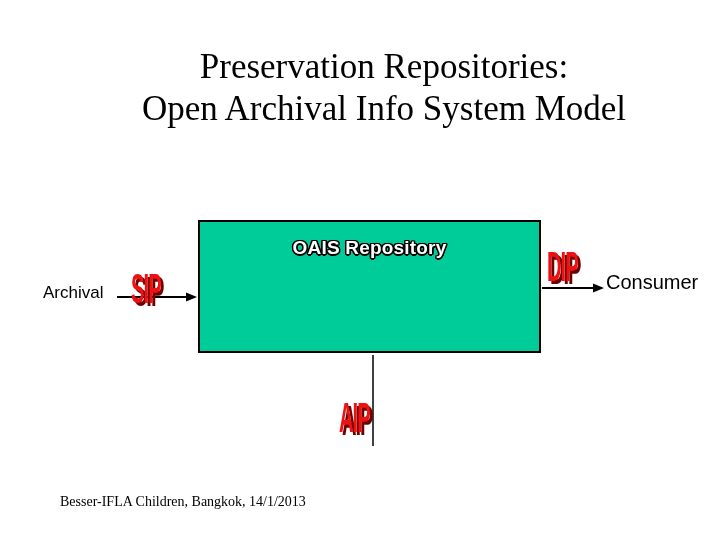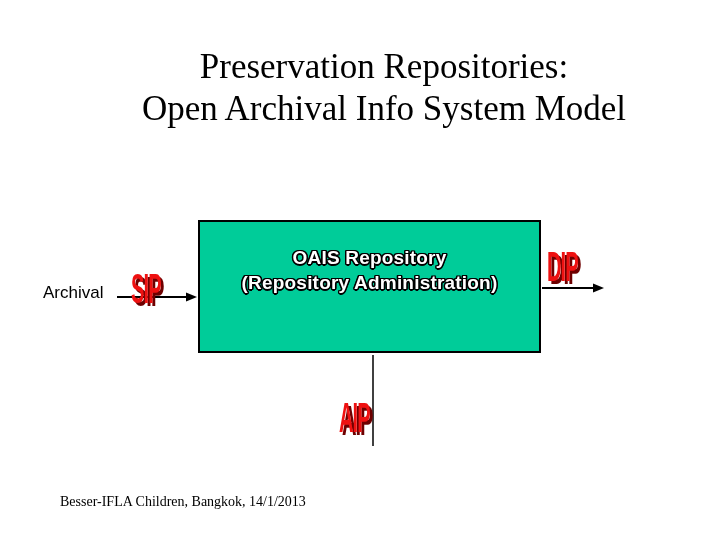--- a/index.html
+++ b/index.html
@@ -40,21 +40,21 @@
   .oais-box {
     position: absolute;
     left: 198px;
     top: 220px;
     width: 343px;
     height: 133px;
     box-sizing: border-box;
     background-color: #00CC99;
     border: 2px solid #000000;
     text-align: center;
-    padding-top: 23px;
+    padding-top: 13px;
   }
   .oais-line {
     font-weight: bold;
     font-size: 19px;
     line-height: 25px;
     color: var(--box-text, #ffffff);
     text-shadow:
       -1.3px -1.3px 0 var(--box-outline, #000),
        1.3px -1.3px 0 var(--box-outline, #000),
       -1.3px  1.3px 0 var(--box-outline, #000),
@@ -120,24 +120,24 @@
       <line x1="542" y1="288" x2="595" y2="288" stroke-width="2"></line>
       <polygon points="593,283.5 604,288 593,292.5"></polygon>
     </g>
     <g>
       <line x1="373" y1="355" x2="373" y2="446" stroke-width="1.5"></line>
     </g>
   </svg>
 
   <div class="oais-box" style="background-color: rgb(0, 204, 153); border-color: rgb(0, 0, 0); --box-text: #FFFFFF; --box-outline: #000000;">
     <div class="oais-line">OAIS Repository</div>
-    <div class="oais-line">(Repository Administration)</div>
   </div>
 
   <div class="actor producer">Archival</div>
+  <div class="actor consumer">Consumer</div>
 
   <div class="flow sip" style="color: rgb(238, 17, 17); --flow-shadow: #6E0000;">SIP</div>
   <div class="flow dip" style="color: rgb(238, 17, 17); --flow-shadow: #6E0000;">DIP</div>
   <div class="flow aip" style="color: rgb(238, 17, 17); --flow-shadow: #6E0000;">AIP</div>
 
   <div class="footer">Besser-IFLA Children, Bangkok, 14/1/2013</div>
 
 </div>
 
 </body></html>

